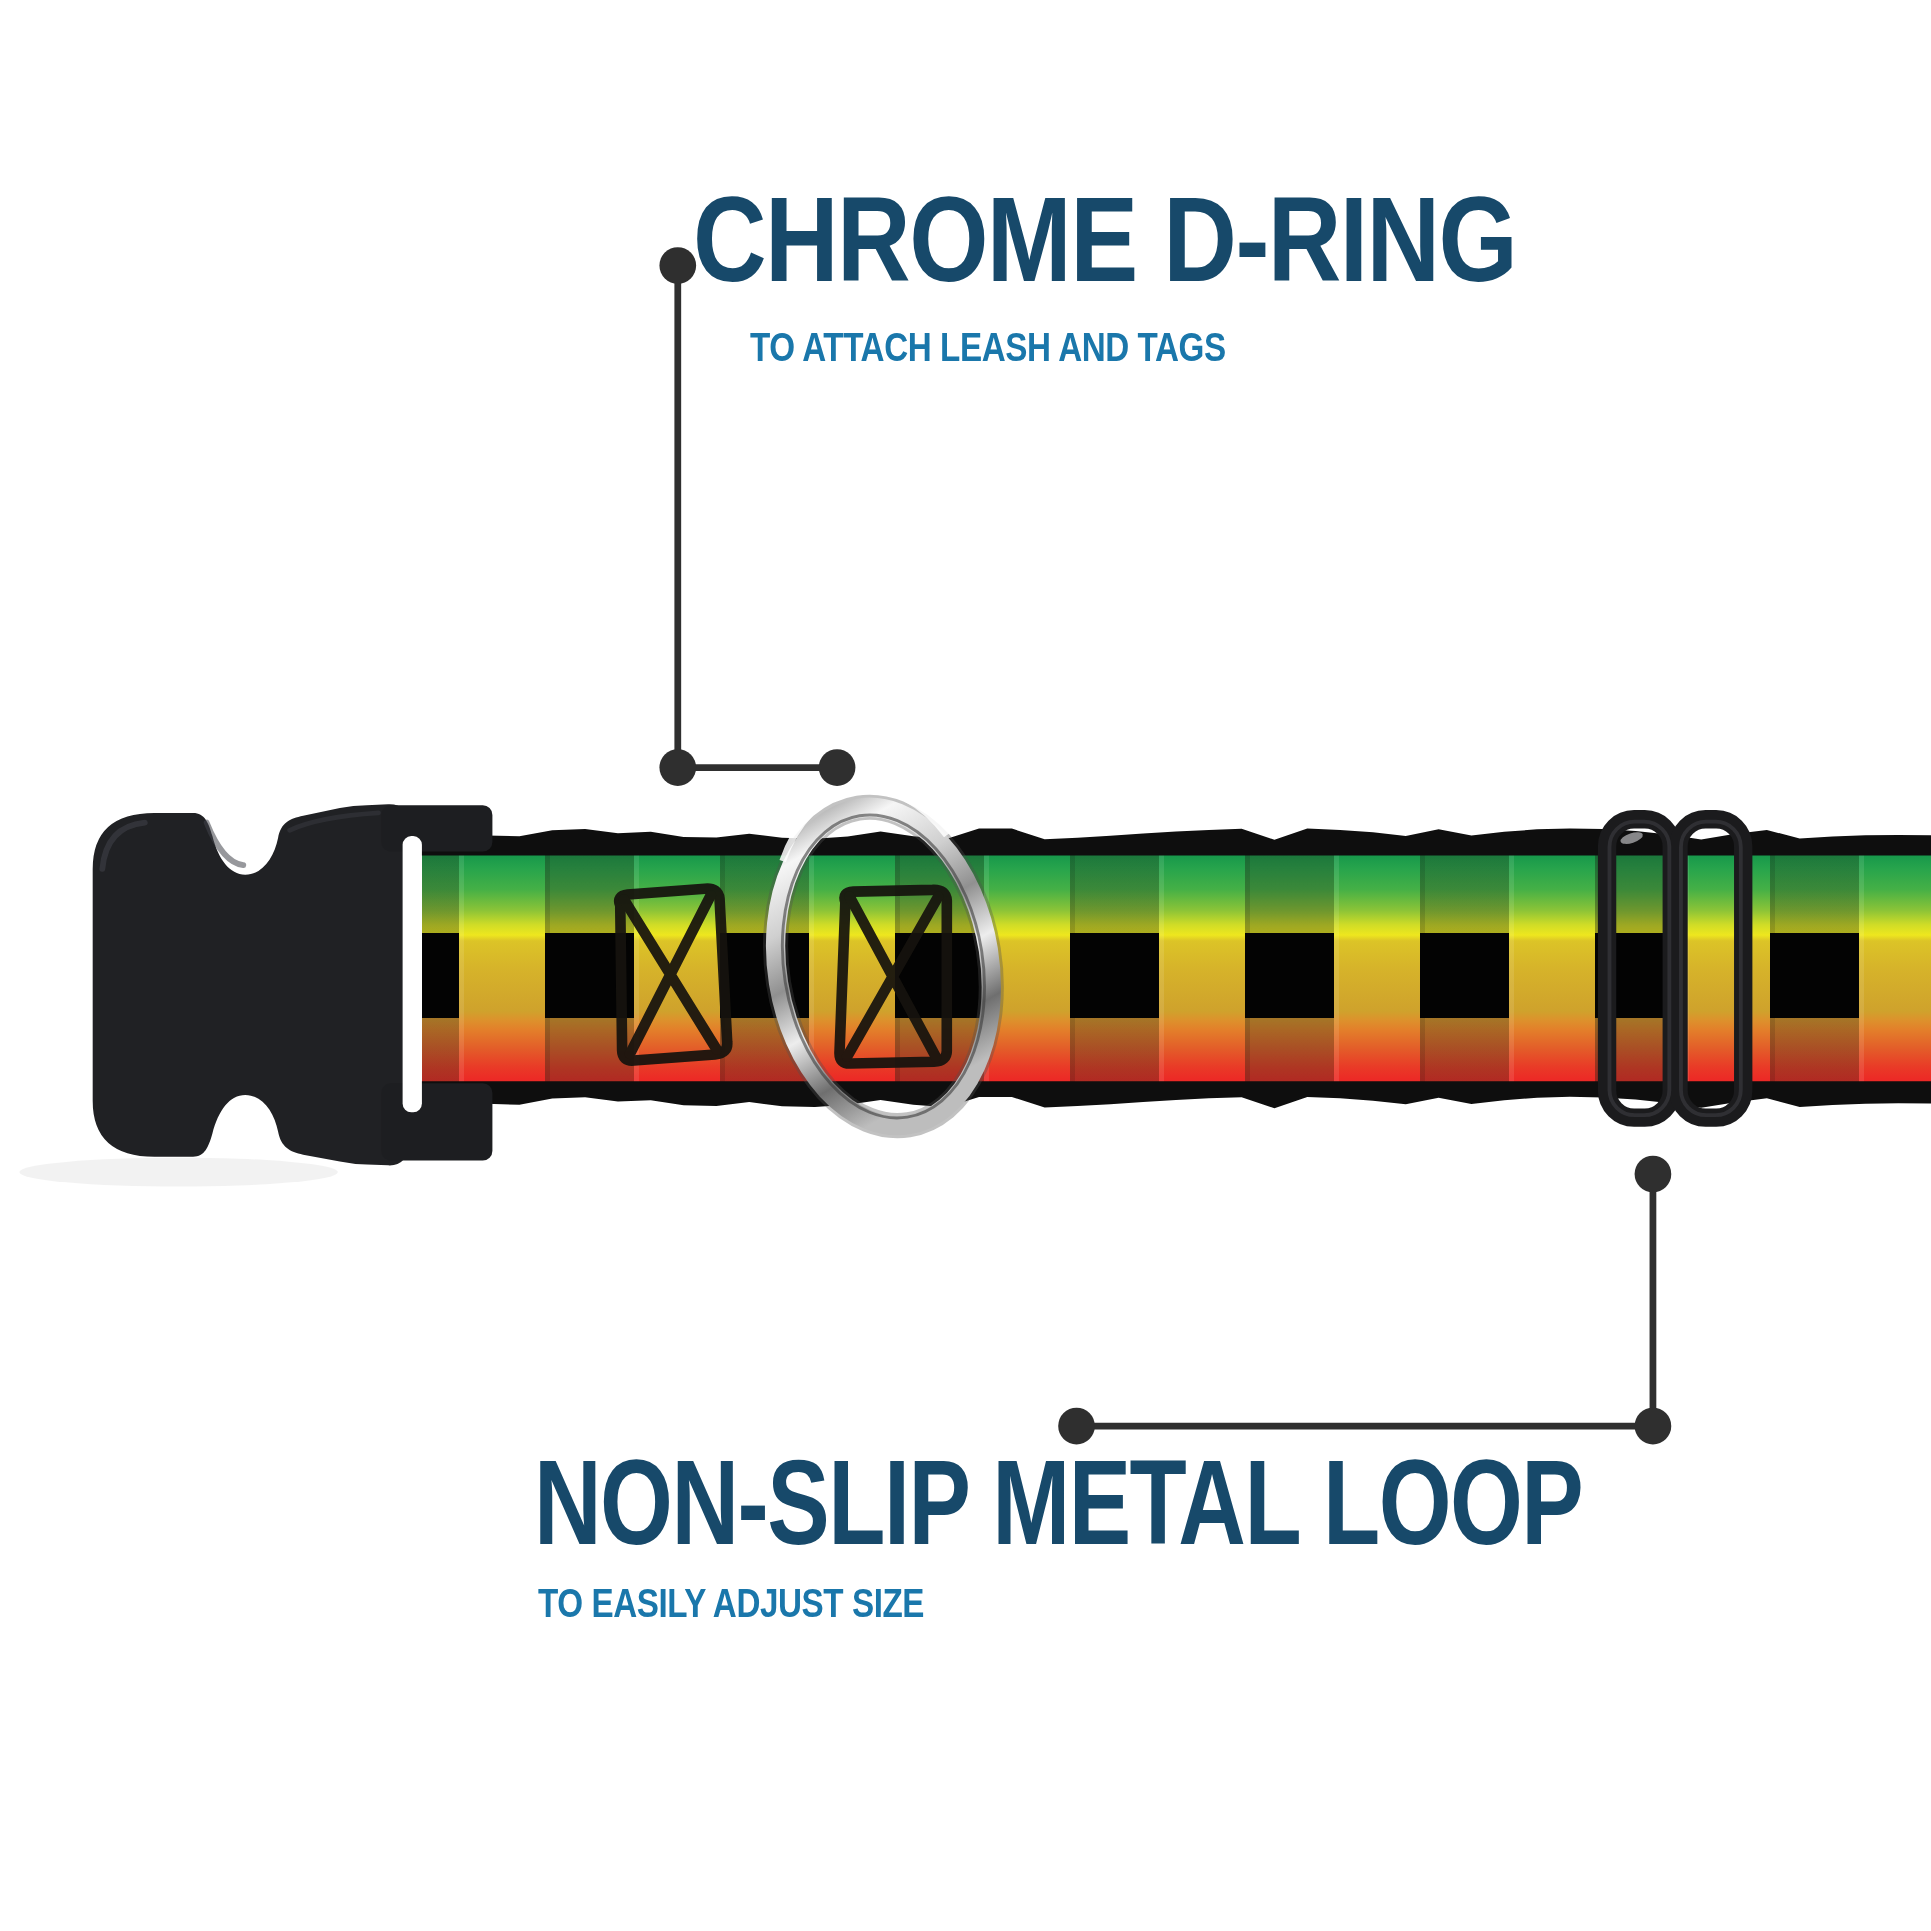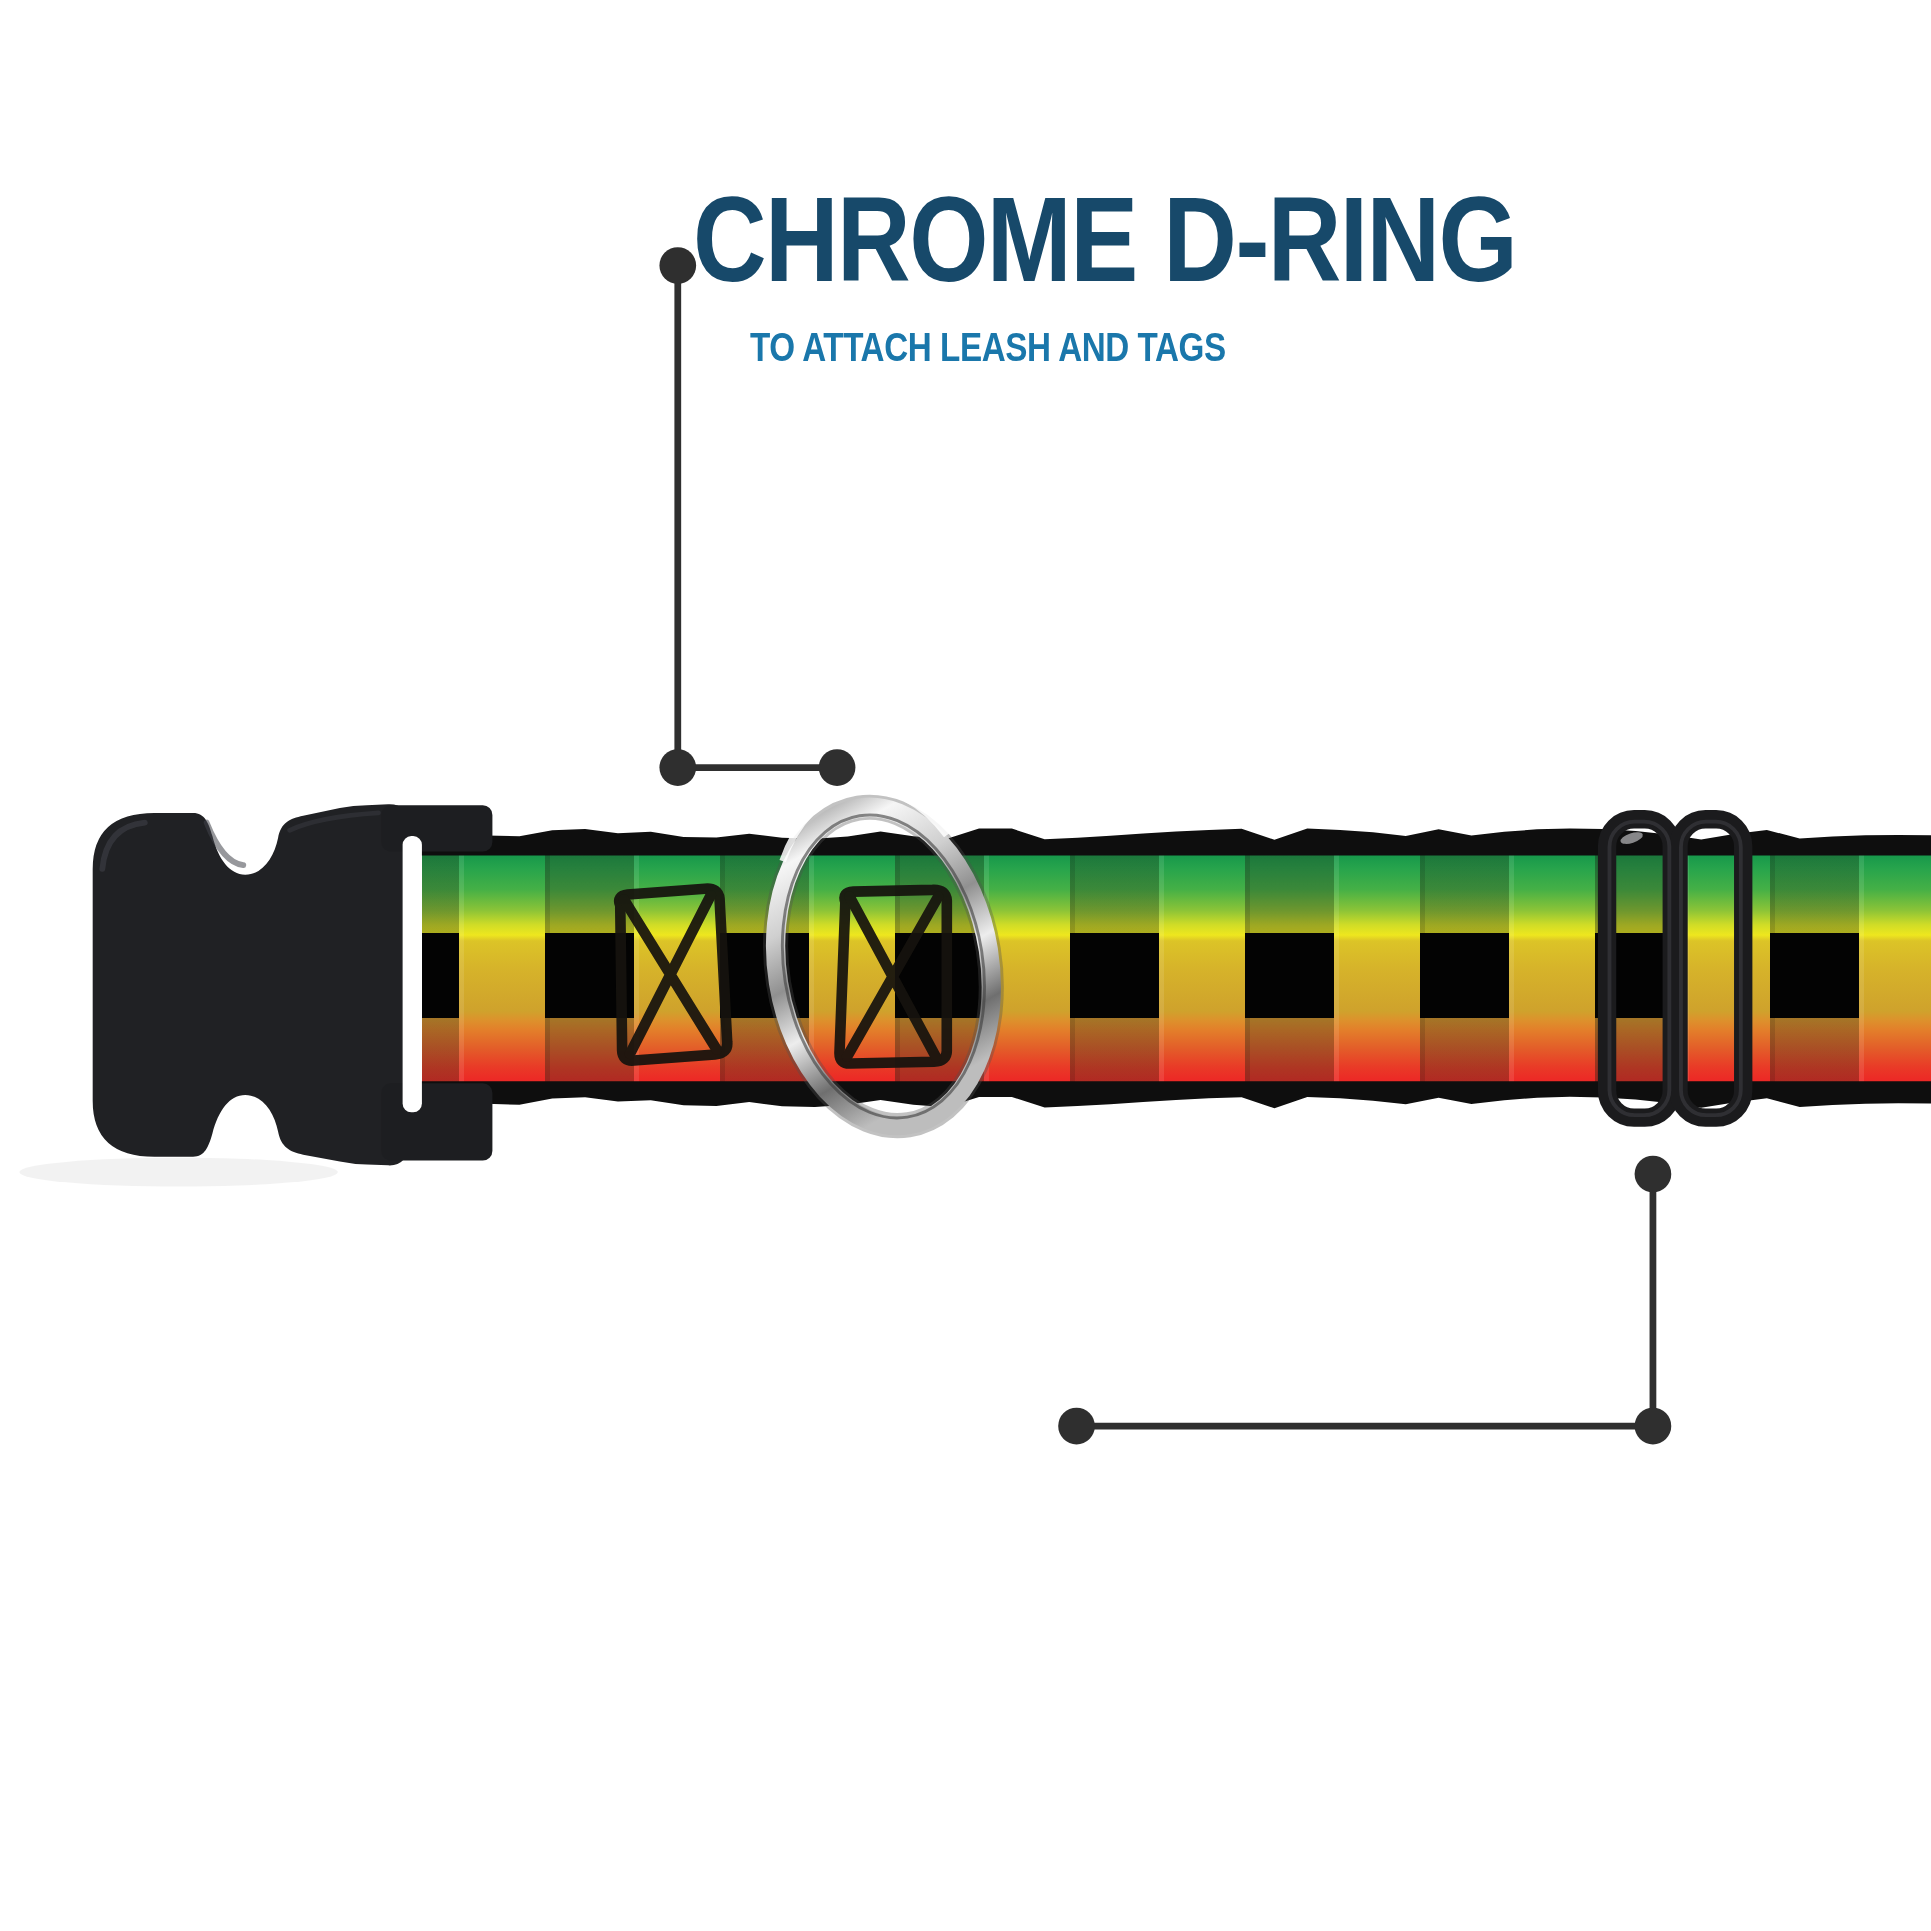--- a/index.html
+++ b/index.html
@@ -115,15 +115,21 @@
     </g>
   </svg>
 
   <div class="co-title" style="left:693px;top:179px;">
     <span class="squeeze sq85">CHROME D-RING</span>
   </div>
   <div class="co-sub" style="left:750px;top:327px;">
     <span class="squeeze sq83">TO ATTACH LEASH AND TAGS</span>
   </div>
 
+  <div class="co-title" style="left:534px;top:1442px;">
+    <span class="squeeze sq78">NON-SLIP METAL LOOP</span>
+  </div>
+  <div class="co-sub" style="left:538px;top:1583px;">
+    <span class="squeeze sq83">TO EASILY ADJUST SIZE</span>
+  </div>
 
 </div>
 
 
 </body></html>

